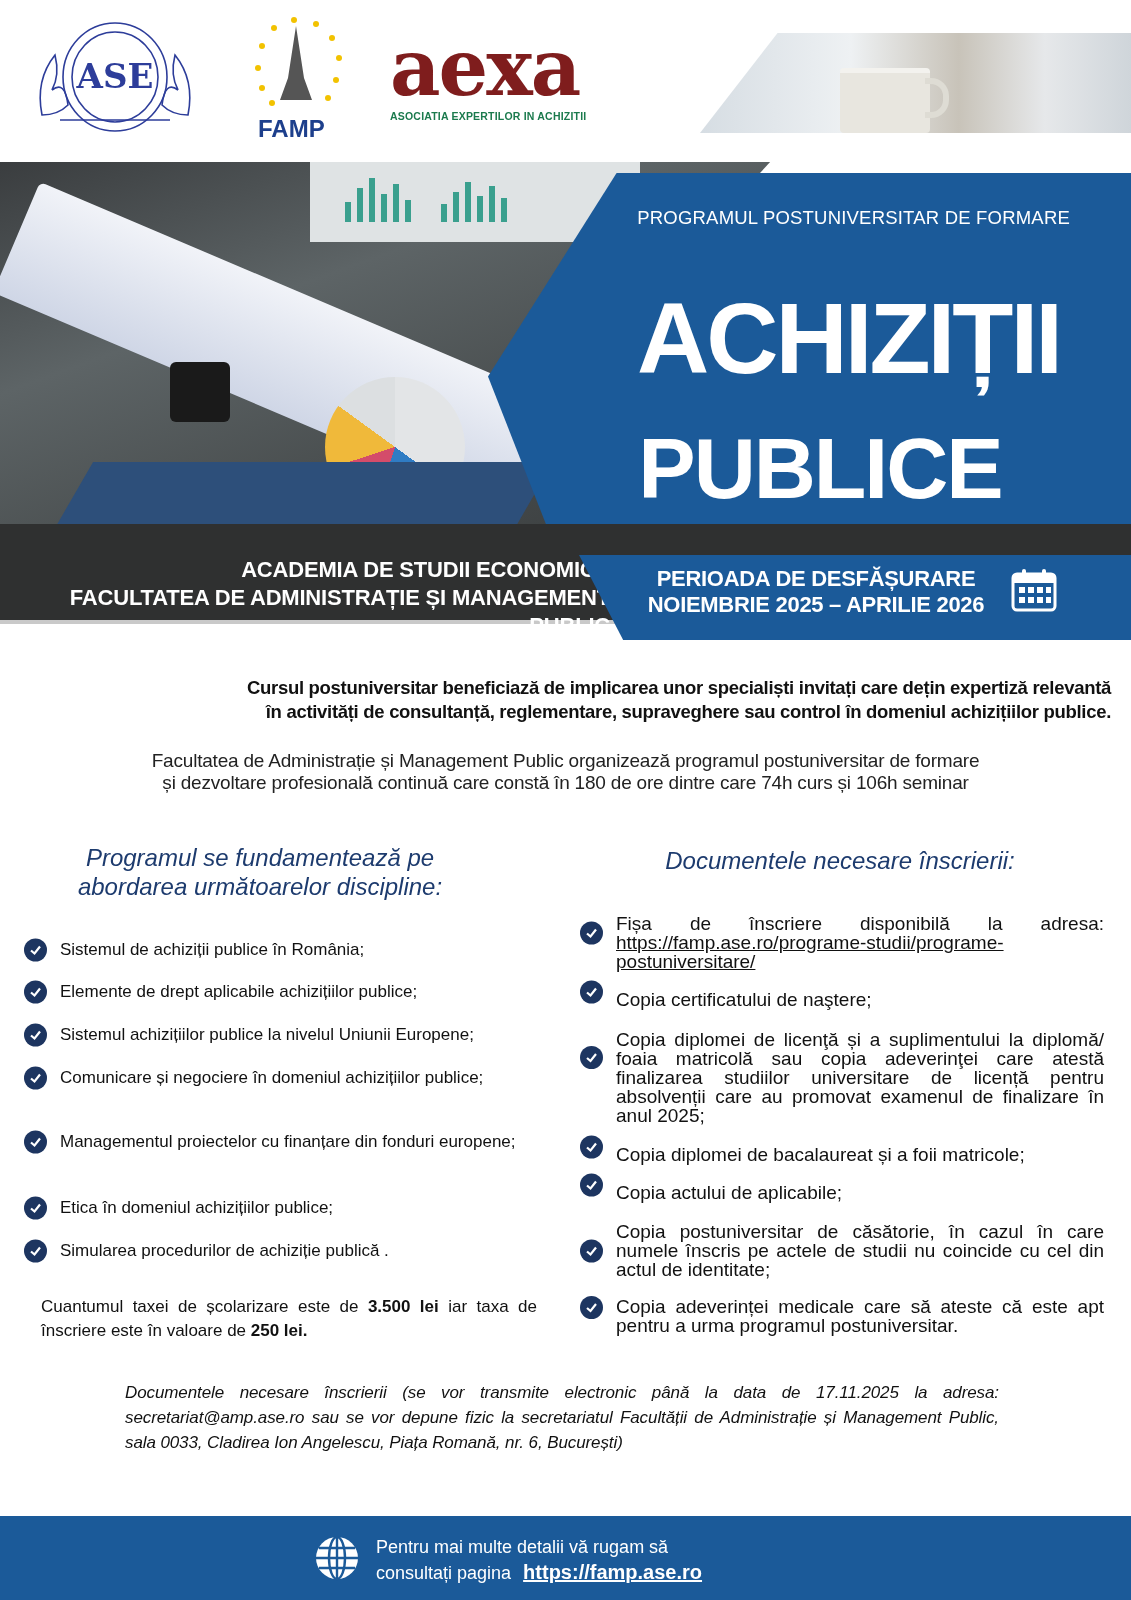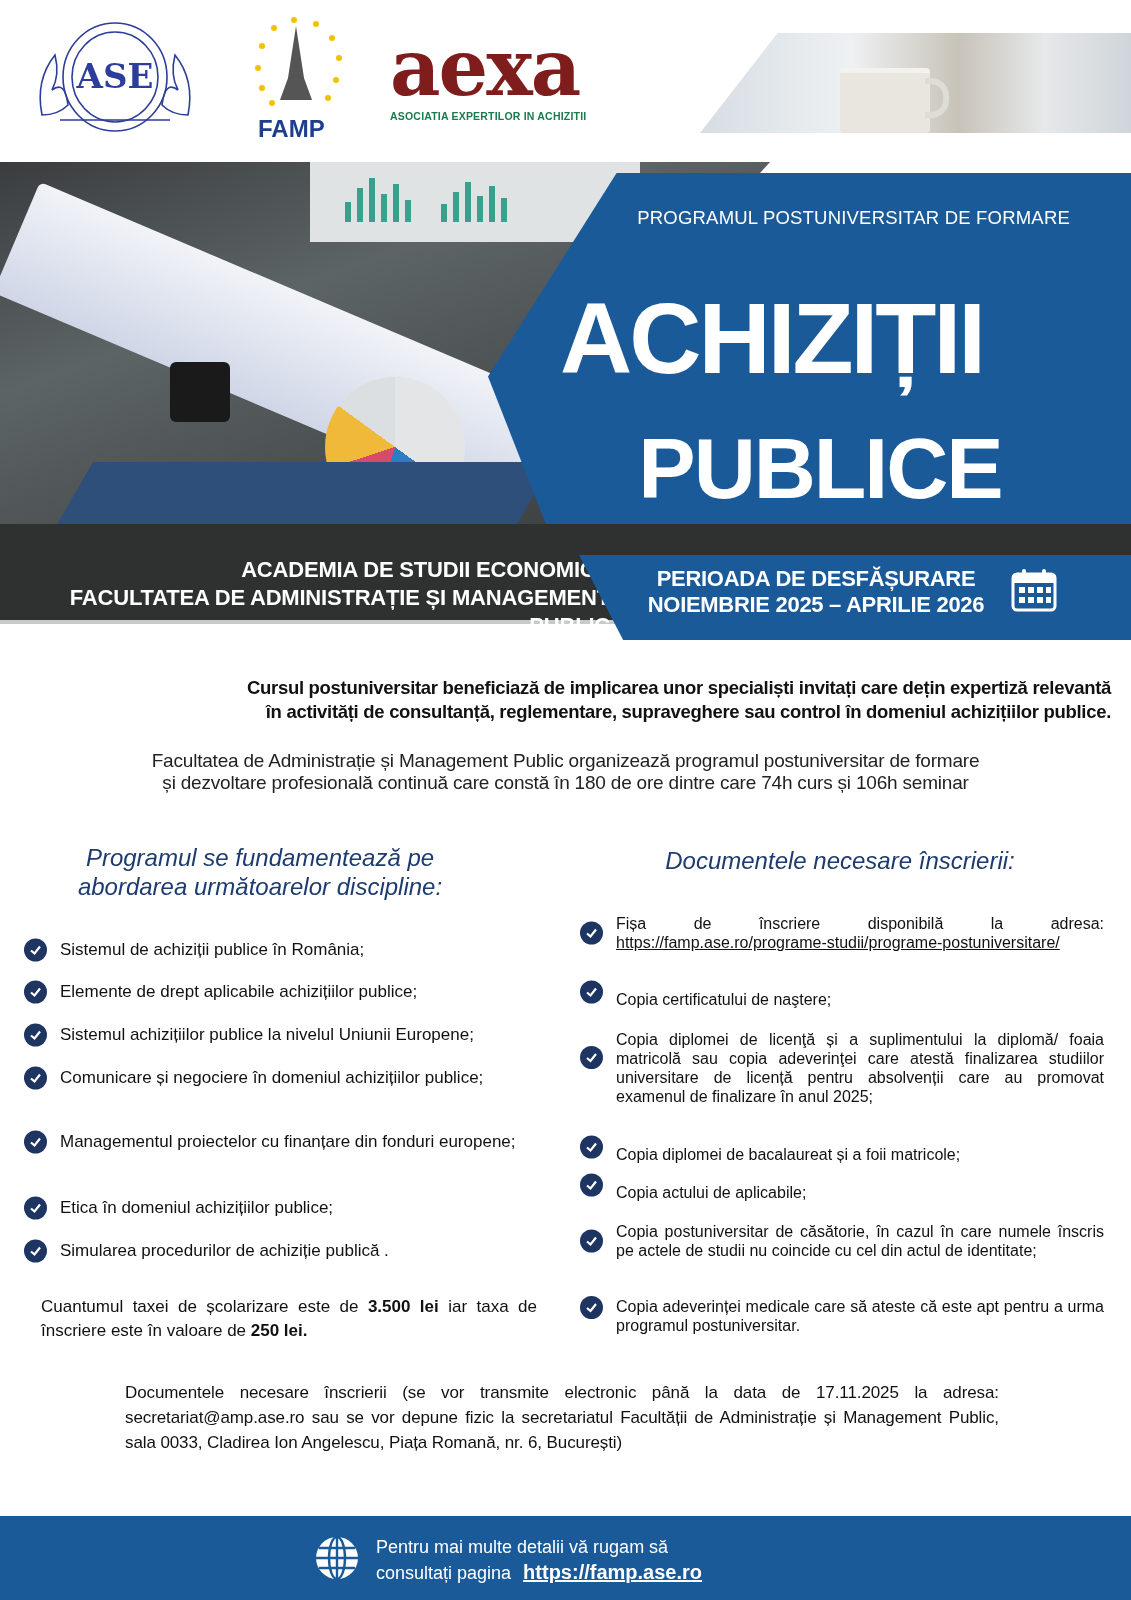--- a/index.html
+++ b/index.html
@@ -32,21 +32,21 @@
     background: conic-gradient(#e3e5e7 0 35%, #2f7cc4 35% 55%, #d44c6a 55% 70%, #f0b93a 70% 85%, #dcdfe1 85% 100%); }
   .clipboard { position: absolute; left: 170px; top: 200px; width: 60px; height: 60px; background: #1a1a1a; border-radius: 6px; }
   .blue-map { position: absolute; left: 70px; top: 300px; width: 460px; height: 80px; background: #2d4f7a; transform: skewX(-30deg); }
   .hero-blue-inner { position: absolute; left: 488px; top: 173px; width: 643px; height: 351px; background:#1b5a99;
     clip-path: polygon(20% 0, 100% 0, 100% 100%, 9% 100%, 0 58%); }
   .white-corner { position: absolute; left: 760px; top: 133px; width: 371px; height: 40px; background: #fff;
     clip-path: polygon(10% 0, 100% 0, 100% 100%, 0 100%); }
 
   .subtitle { position: absolute; left: 600px; top: 204px; width: 470px; text-align: right; color: #fff;
     font-size: 18.5px; line-height: 28px; letter-spacing: 0.2px; }
-  .title1 { position: absolute; left: 560px; top: 283px; width: 500px; text-align: left; color: #fff;
+  .title1 { position: absolute; left: 560px; top: 283px; width: 500px; text-align: right; color: #fff;
     font-size: 100px; font-weight: bold; letter-spacing: -3px; line-height: 110px; }
   .title2 { position: absolute; left: 570px; top: 420px; width: 500px; text-align: center; color: #fff;
     font-size: 86px; font-weight: bold; letter-spacing: -2px; line-height: 96px; }
 
   
   .dark-band { position: absolute; left: 0; top: 524px; width: 1131px; height: 98px; background: #2f3030; }
   .dark-band-bottom { position: absolute; left: 0; top: 620px; width: 625px; height: 4px; background: #c9c9c9; }
   .org-text { position: absolute; left: 10px; top: 556px; width: 600px; text-align: right; color: #fff;
     font-size: 22px; font-weight: bold; line-height: 28px; letter-spacing: -0.2px; }
   .period-box { position: absolute; left: 579px; top: 555px; width: 552px; height: 85px; background: #1b5a99;
@@ -63,26 +63,26 @@
   .col-heading { position: absolute; font-style: italic; color: #1d3b6e; font-size: 24px; line-height: 29px; text-align: center; }
   .left-heading { left: 20px; top: 843px; width: 480px; }
   .right-heading { left: 590px; top: 846px; width: 500px; }
 
   .list { position: absolute; list-style: none; }
   .list li { position: relative; padding-left: 36px; font-size: 17px; line-height: 20px; color: #111; text-align: justify; }
   .list li .check { position: absolute; left: 0; top: 50%; transform: translateY(-50%); width: 23px; height: 23px; border-radius: 50%; background: #1d3560; }
   .list li .check svg { position: absolute; left: 5px; top: 5px; }
   .left-list { left: 24px; top: 0; width: 502px; }
   .right-list { left: 580px; top: 0; width: 524px; }
-  .right-list li { font-size: 16px; line-height: 19px; }
+  .right-list li { font-size: 19px; line-height: 19px; }
   .link { color: #111; text-decoration: underline; }
 
   .fee-text { position: absolute; left: 41px; top: 1295px; width: 496px; font-size: 17px; line-height: 24px; text-align: justify; color: #111; }
 
-  .doc-note { position: absolute; left: 125px; top: 1380px; width: 874px; font-size: 17px; line-height: 25px; text-align: justify; color: #111; letter-spacing: -0.1px; }
+  .doc-note { position: absolute; left: 125px; top: 1380px; width: 874px; font-size: 17px; line-height: 25px; text-align: justify; color: #111; letter-spacing: -0.1px; font-style: italic; }
 
   
   .footer { position: absolute; left: 0; top: 1516px; width: 1131px; height: 84px; background: #1b5a99; }
   .globe-icon { position: absolute; left: 314px; top: 1535px; width: 46px; height: 46px; }
   .footer-text { position: absolute; left: 376px; top: 1535px; color: #fff; font-size: 18px; line-height: 25px; }
   .footer-link { font-weight: bold; text-decoration: underline; font-size: 20px; margin-left: 12px; color: #fff; }
 </style>
 </head>
 <body>
 

